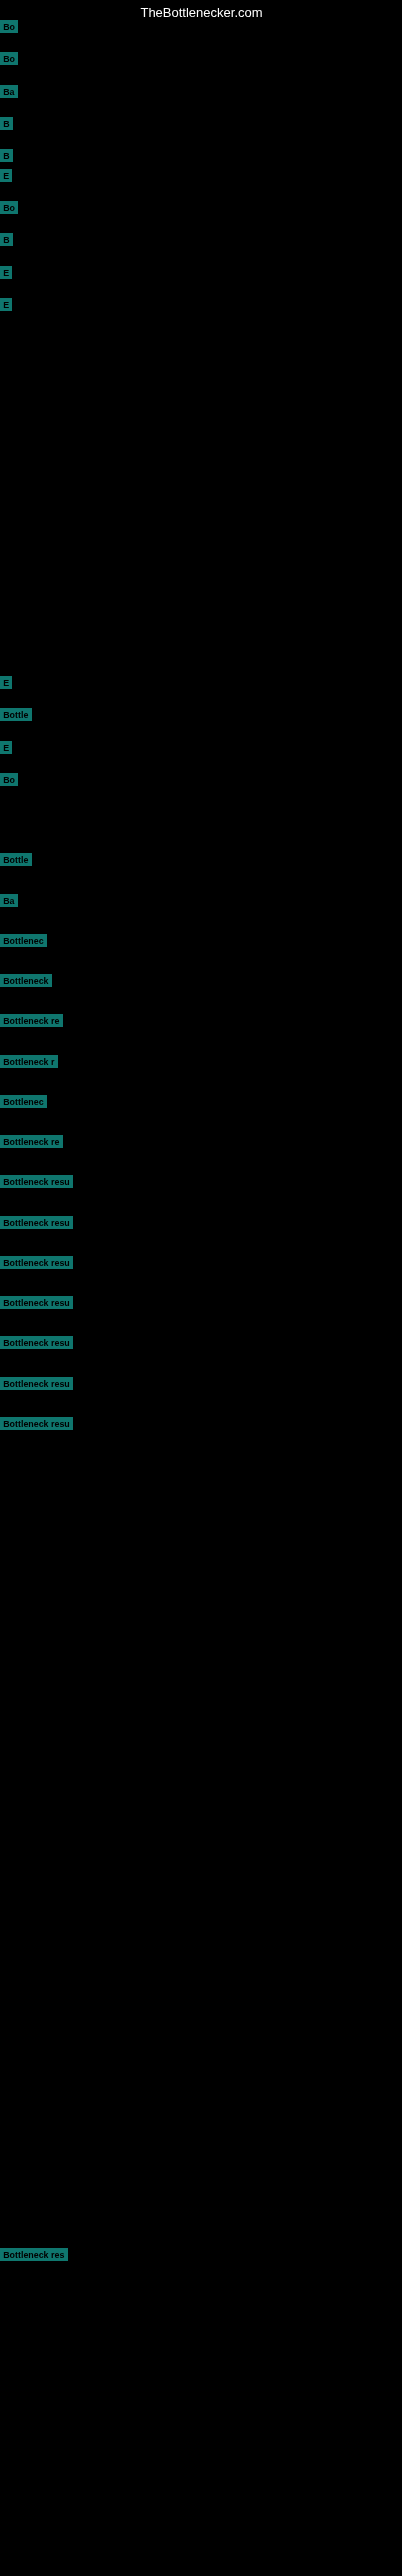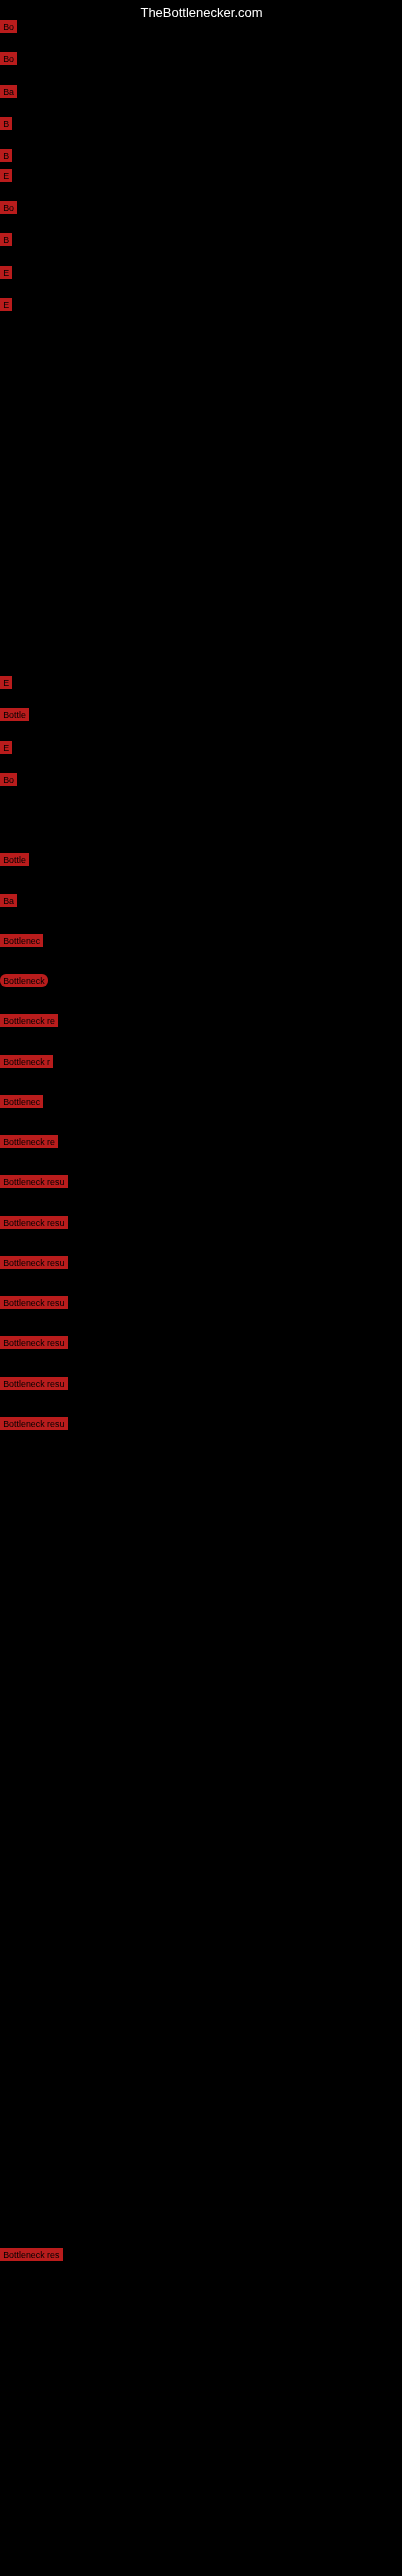--- a/index.html
+++ b/index.html
@@ -15,24 +15,24 @@
       position: relative;
     }
     .site-title {
       color: #ffffff;
       font-size: 13px;
       text-align: center;
       padding: 5px 0;
       width: 100%;
     }
     .orange-badge {
-      background-color: #b91c1c;
+      background-color: #0f766e;
       color: #000000;
       font-size: 8.9px;
-      font-weight: normal;
+      font-weight: bold;
       padding: 1.6px 3.2px;
       display: inline-block;
       position: absolute;
       left: 0;
       white-space: nowrap;
       overflow: hidden;
       text-overflow: ellipsis;
     }
     .badge-container {
       position: absolute;
@@ -91,21 +91,21 @@
 <div class="badge-container" style="top: 853px; position: absolute; left: 0px;">
     <span class="orange-badge" style="max-width: 44px;">Bottle</span>
   </div>
 <div class="badge-container" style="top: 894px; position: absolute; left: 0px;">
     <span class="orange-badge" style="max-width: 26px;">Ba</span>
   </div>
 <div class="badge-container" style="top: 934px; position: absolute; left: 0px;">
     <span class="orange-badge" style="max-width: 64px;">Bottlenec</span>
   </div>
 <div class="badge-container" style="top: 974px; position: absolute; left: 0px;">
-    <span class="orange-badge" style="max-width: 71px; border-radius: 6px;">Bottleneck</span>
+    <span class="orange-badge" style="max-width: 71px;">Bottleneck</span>
   </div>
 <div class="badge-container" style="top: 1014px; position: absolute; left: 0px;">
     <span class="orange-badge" style="max-width: 89px;">Bottleneck re</span>
   </div>
 <div class="badge-container" style="top: 1055px; position: absolute; left: 0px;">
     <span class="orange-badge" style="max-width: 84px;">Bottleneck r</span>
   </div>
 <div class="badge-container" style="top: 1095px; position: absolute; left: 0px;">
     <span class="orange-badge" style="max-width: 64px;">Bottlenec</span>
   </div>

